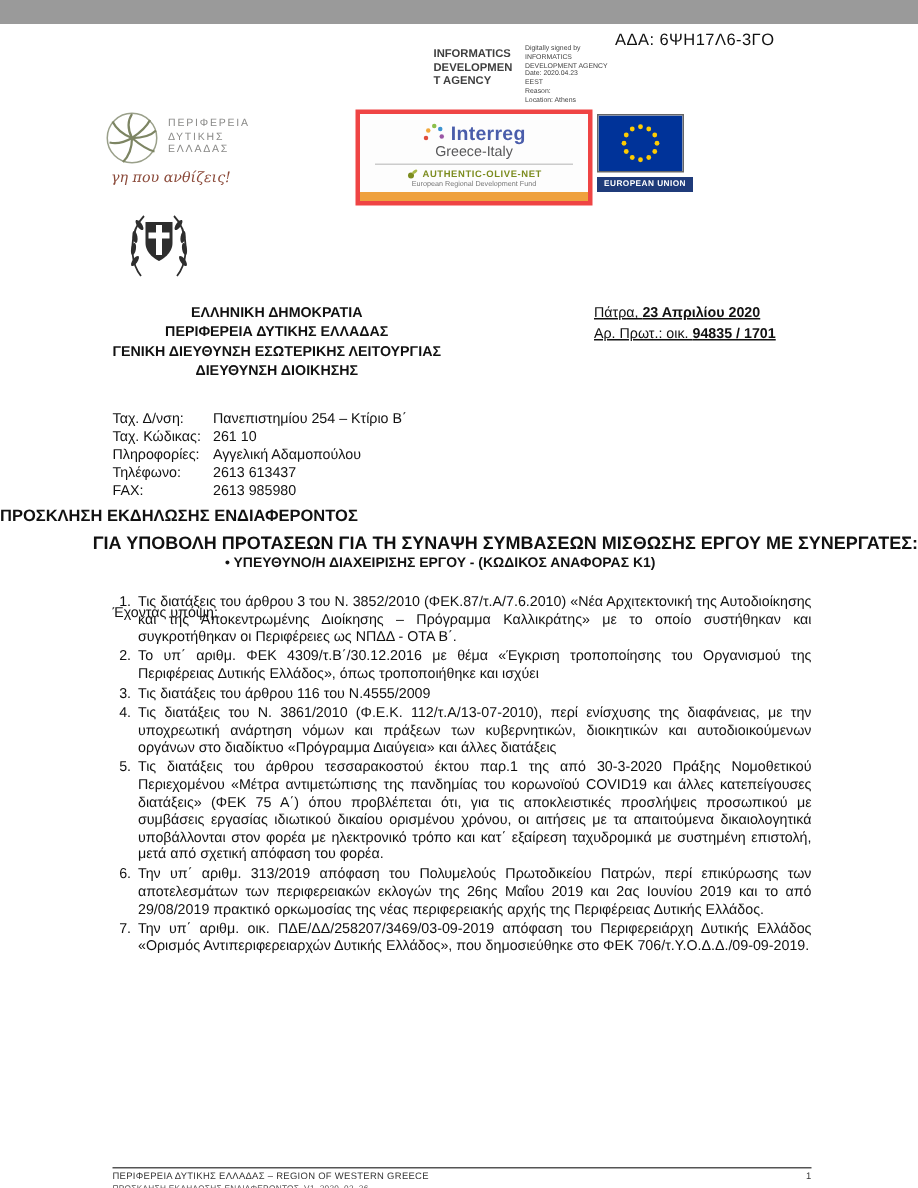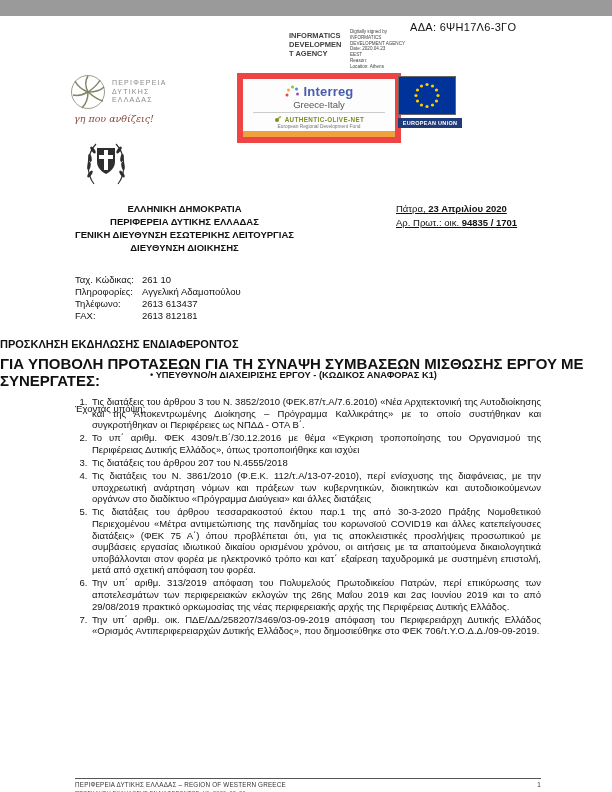--- a/index.html
+++ b/index.html
@@ -10,21 +10,21 @@
   .ada{left:410px;top:5px;font-size:11px;letter-spacing:.3px;color:#111;}
 
   .sig-agency{left:289px;top:15px;font-size:7.5px;font-weight:bold;color:#3f3f3f;line-height:9px;}
   .sig-details{left:350px;top:13px;font-size:4.6px;color:#444;line-height:5.8px;width:70px;}
 
   .region-logo{left:70px;top:58px;width:170px;}
   .region-row{display:flex;align-items:center;gap:6px;}
   .region-name{font-size:7px;color:#8a8a88;line-height:8.5px;letter-spacing:1.2px;}
   .region-tagline{font-family:"DejaVu Serif",serif;font-style:italic;font-size:9.5px;color:#8b4a3a;margin-top:3px;margin-left:4px;}
 
-  .interreg-box{left:237px;top:57px;width:152px;height:58px;border:6px solid #ef4444;background:#fdfdfd;text-align:center;}
+  .interreg-box{left:237px;top:57px;width:152px;height:58px;border:3px solid #ef4444;background:#fdfdfd;text-align:center;}
   .interreg-brandrow{display:flex;justify-content:center;align-items:center;gap:3px;margin-top:4px;}
   .interreg-brand{color:#4a5dab;font-size:13px;font-weight:bold;letter-spacing:.2px;}
   .interreg-programme{color:#58585a;font-size:9.5px;margin-top:0;}
   .interreg-divider{border-top:1px solid #cccccc;margin:2px 10px;}
   .interreg-projectrow{display:flex;justify-content:center;align-items:center;gap:3px;}
   .interreg-project{color:#7c8c1f;font-size:6.3px;font-weight:bold;letter-spacing:.4px;}
   .interreg-fund{color:#777777;font-size:4.8px;margin-top:1px;}
   .amber-strip{position:absolute;bottom:0;left:0;right:0;height:6px;background:#efa13e;}
 
   .eu-block{left:398px;top:60px;width:64px;text-align:center;}
@@ -37,21 +37,21 @@
   .hright{left:396px;top:186px;font-size:9.5px;line-height:13.5px;color:#111;text-decoration:underline;}
   .hright b{font-weight:bold;}
 
   .contact{left:75px;top:258px;font-size:9.5px;line-height:12px;color:#111;}
   .contact-row{display:flex;}
   .contact-label{width:67px;flex:none;}
   .contact-value{}
   .email-link{color:#14148c;text-decoration:underline;}
 
   .doc-title{left:0;right:0;top:322px;text-align:left;font-weight:bold;font-size:11px;color:#111;}
-  .doc-subtitle{left:0;right:0;top:339px;text-align:left;font-weight:bold;font-size:15px;color:#111;}
+  .doc-subtitle{left:0;right:0;top:339px;text-align:right;font-weight:bold;font-size:12px;color:#111;}
   .bullets{left:150px;top:353px;font-weight:bold;font-size:9.3px;line-height:13px;color:#111;}
   .bullet-row::before{content:"• ";}
 
   .intro{left:75px;top:387px;font-size:9.5px;color:#111;}
 
   .legal{left:75px;top:380px;width:466px;}
   .legal ol{margin:0;padding-left:15px;font-size:9.5px;line-height:11.6px;text-align:justify;color:#111;}
   .legal li{margin-bottom:1.5px;padding-left:2px;}
 
   .footer-line{left:75px;top:762px;width:466px;border-top:1px solid #555;height:0;}
@@ -179,50 +179,54 @@
     <div>
       <span>Πάτρα, </span><b>23 Απριλίου 2020</b>
     </div>
     <div>
       <span>Αρ. Πρωτ.: οικ. </span><b>94835 / 1701</b>
     </div>
   </div>
 
   <div class="abs contact">
     <div class="contact-row">
+      <span class="contact-label">Ταχ. Δ/νση:</span>
+      <span class="contact-value">Πανεπιστημίου 254 – Κτίριο Β΄</span>
+    </div>
+    <div class="contact-row">
       <span class="contact-label">Ταχ. Κώδικας:</span>
       <span class="contact-value">261 10</span>
     </div>
     <div class="contact-row">
       <span class="contact-label">Πληροφορίες:</span>
       <span class="contact-value">Αγγελική Αδαμοπούλου</span>
     </div>
     <div class="contact-row">
       <span class="contact-label">Τηλέφωνο:</span>
       <span class="contact-value">2613 613437</span>
     </div>
     <div class="contact-row">
       <span class="contact-label">FAX:</span>
-      <span class="contact-value">2613 812181</span>
+      <span class="contact-value">2613 985980</span>
     </div>
   </div>
 
   <div class="abs doc-title">ΠΡΟΣΚΛΗΣΗ ΕΚΔΗΛΩΣΗΣ ΕΝΔΙΑΦΕΡΟΝΤΟΣ</div>
   <div class="abs doc-subtitle">ΓΙΑ ΥΠΟΒΟΛΗ ΠΡΟΤΑΣΕΩΝ ΓΙΑ ΤΗ ΣΥΝΑΨΗ ΣΥΜΒΑΣΕΩΝ ΜΙΣΘΩΣΗΣ ΕΡΓΟΥ ΜΕ ΣΥΝΕΡΓΑΤΕΣ:</div>
   <div class="abs bullets">
     <div class="bullet-row">ΥΠΕΥΘΥΝΟ/Η ΔΙΑΧΕΙΡΙΣΗΣ ΕΡΓΟΥ - (ΚΩΔΙΚΟΣ ΑΝΑΦΟΡΑΣ Κ1)</div>
   </div>
 
   <div class="abs intro">Έχοντας υπόψη:</div>
 
   <div class="abs legal">
     <ol>
       <li>Τις διατάξεις του άρθρου 3 του Ν. 3852/2010 (ΦΕΚ.87/τ.Α/7.6.2010) «Νέα Αρχιτεκτονική της Αυτοδιοίκησης και της Αποκεντρωμένης Διοίκησης – Πρόγραμμα Καλλικράτης» με το οποίο συστήθηκαν και συγκροτήθηκαν οι Περιφέρειες ως ΝΠΔΔ - ΟΤΑ Β΄.</li>
       <li>Το υπ΄ αριθμ. ΦΕΚ 4309/τ.Β΄/30.12.2016 με θέμα «Έγκριση τροποποίησης του Οργανισμού της Περιφέρειας Δυτικής Ελλάδος», όπως τροποποιήθηκε και ισχύει</li>
-      <li>Τις διατάξεις του άρθρου 207 του Ν.4555/2018</li>
+      <li>Τις διατάξεις του άρθρου 116 του Ν.4555/2009</li>
       <li>Τις διατάξεις του Ν. 3861/2010 (Φ.Ε.Κ. 112/τ.Α/13-07-2010), περί ενίσχυσης της διαφάνειας, με την υποχρεωτική ανάρτηση νόμων και πράξεων των κυβερνητικών, διοικητικών και αυτοδιοικούμενων οργάνων στο διαδίκτυο «Πρόγραμμα Διαύγεια» και άλλες διατάξεις</li>
       <li>Τις διατάξεις του άρθρου τεσσαρακοστού έκτου παρ.1 της από 30-3-2020 Πράξης Νομοθετικού Περιεχομένου «Μέτρα αντιμετώπισης της πανδημίας του κορωνοϊού COVID19 και άλλες κατεπείγουσες διατάξεις» (ΦΕΚ 75 Α΄) όπου προβλέπεται ότι, για τις αποκλειστικές προσλήψεις προσωπικού με συμβάσεις εργασίας ιδιωτικού δικαίου ορισμένου χρόνου, οι αιτήσεις με τα απαιτούμενα δικαιολογητικά υποβάλλονται στον φορέα με ηλεκτρονικό τρόπο και κατ΄ εξαίρεση ταχυδρομικά με συστημένη επιστολή, μετά από σχετική απόφαση του φορέα.</li>
       <li>Την υπ΄ αριθμ. 313/2019 απόφαση του Πολυμελούς Πρωτοδικείου Πατρών, περί επικύρωσης των αποτελεσμάτων των περιφερειακών εκλογών της 26ης Μαΐου 2019 και 2ας Ιουνίου 2019 και το από 29/08/2019 πρακτικό ορκωμοσίας της νέας περιφερειακής αρχής της Περιφέρειας Δυτικής Ελλάδος.</li>
       <li>Την υπ΄ αριθμ. οικ. ΠΔΕ/ΔΔ/258207/3469/03-09-2019 απόφαση του Περιφερειάρχη Δυτικής Ελλάδος «Ορισμός Αντιπεριφερειαρχών Δυτικής Ελλάδος», που δημοσιεύθηκε στο ΦΕΚ 706/τ.Υ.Ο.Δ.Δ./09-09-2019.</li>
     </ol>
   </div>
 
   <div class="abs footer-line"></div>
   <div class="abs footer-row">
     <span>ΠΕΡΙΦΕΡΕΙΑ ΔΥΤΙΚΗΣ ΕΛΛΑΔΑΣ – REGION OF WESTERN GREECE</span>

